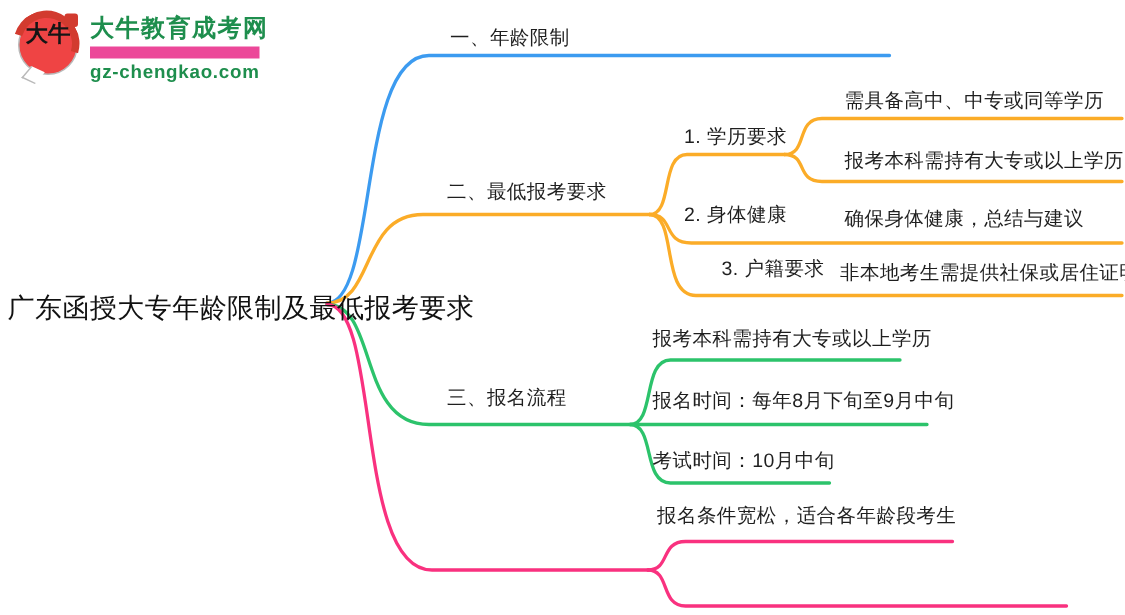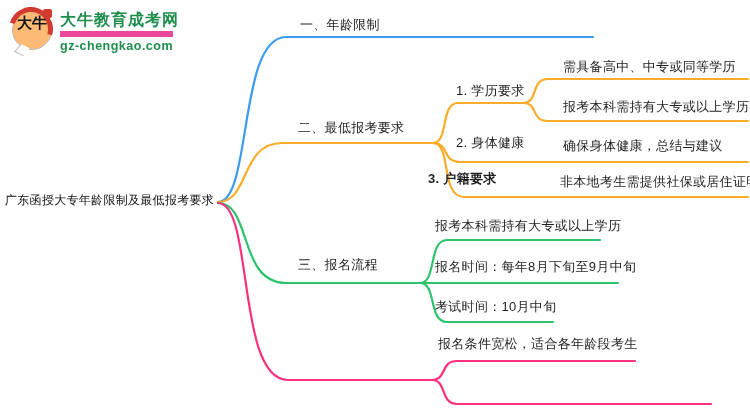--- a/index.html
+++ b/index.html
@@ -12,26 +12,26 @@
   }
   svg.lines{position:absolute;left:0;top:0;width:750px;height:410px;}
   .node{
     position:absolute;
     font-size:13px;
     line-height:1.15;
     color:#1f1f1f;
     white-space:nowrap;
     letter-spacing:.3px;
   }
-  .central{font-size:12px;color:#111;font-family:Liberation Mono, monospace;}
+  .central{font-size:18px;color:#111;}
   
   .logo{position:absolute;left:12px;top:10px;display:flex;align-items:flex-start;}
   .logo-bubble{
     position:relative;width:40px;height:40px;border-radius:50%;
-    border:1.5px solid #b9b9b9;background:#fdba74;box-sizing:border-box;
+    border:1.5px solid #b9b9b9;background:#ef4444;box-sizing:border-box;
   }
   .logo-arc{
     position:absolute;left:-4px;top:-4px;width:34px;height:34px;border-radius:50%;
     border:5px solid transparent;border-top-color:#d23b2f;border-right-color:#d23b2f;
     transform:rotate(-28deg);
   }
   .logo-seal{
     position:absolute;right:-1px;top:-2px;width:9px;height:9px;background:#d23b2f;border-radius:2px;
   }
   .logo-chars{
@@ -42,21 +42,21 @@
   .logo-tail{
     position:absolute;left:4px;bottom:-6px;width:9px;height:9px;background:#fff;
     border-left:1.5px solid #b9b9b9;border-bottom:1.5px solid #b9b9b9;
     transform:rotate(25deg) skew(-15deg);
   }
   .logo-text{margin-left:8px;}
   .logo-title{
     font-size:16px;font-weight:bold;color:#1e8e4d;letter-spacing:1px;line-height:1.2;
   }
   .logo-domain{
-    margin-top:2px;padding-top:2px;border-top:6px solid #ec4899;
+    margin-top:2px;padding-top:2px;border-top:8px solid #ec4899;
     font-size:12.5px;font-weight:bold;color:#1e8e4d;letter-spacing:.5px;display:inline-block;
   }
 </style>
 </head>
 <body>
 
 <div class="canvas">
 
   <svg class="lines" viewBox="0 0 750 410" fill="none" stroke-width="2.2" stroke-linecap="round">
 
@@ -94,21 +94,21 @@
   <div class="node central" style="left:5px;top:195px;">广东函授大专年龄限制及最低报考要求</div>
 
   <div class="node" style="left:300px;top:18px;">一、年龄限制</div>
 
   <div class="node" style="left:298px;top:121px;">二、最低报考要求</div>
   <div class="node" style="left:456px;top:84px;">1. 学历要求</div>
   <div class="node" style="left:563px;top:60px;">需具备高中、中专或同等学历</div>
   <div class="node" style="left:563px;top:100px;">报考本科需持有大专或以上学历</div>
   <div class="node" style="left:456px;top:136px;">2. 身体健康</div>
   <div class="node" style="left:563px;top:139px;">确保身体健康，总结与建议</div>
-  <div class="node" style="left:428px;top:172px;font-weight:bold;">3. 户籍要求</div>
+  <div class="node" style="left:481px;top:172px;">3. 户籍要求</div>
   <div class="node" style="left:560px;top:175px;">非本地考生需提供社保或居住证明</div>
 
   <div class="node" style="left:298px;top:258px;">三、报名流程</div>
   <div class="node" style="left:435px;top:219px;">报考本科需持有大专或以上学历</div>
   <div class="node" style="left:435px;top:260px;">报名时间：每年8月下旬至9月中旬</div>
   <div class="node" style="left:435px;top:300px;">考试时间：10月中旬</div>
 
   <div class="node" style="left:438px;top:337px;">报名条件宽松，适合各年龄段考生</div>
 
 </div>

